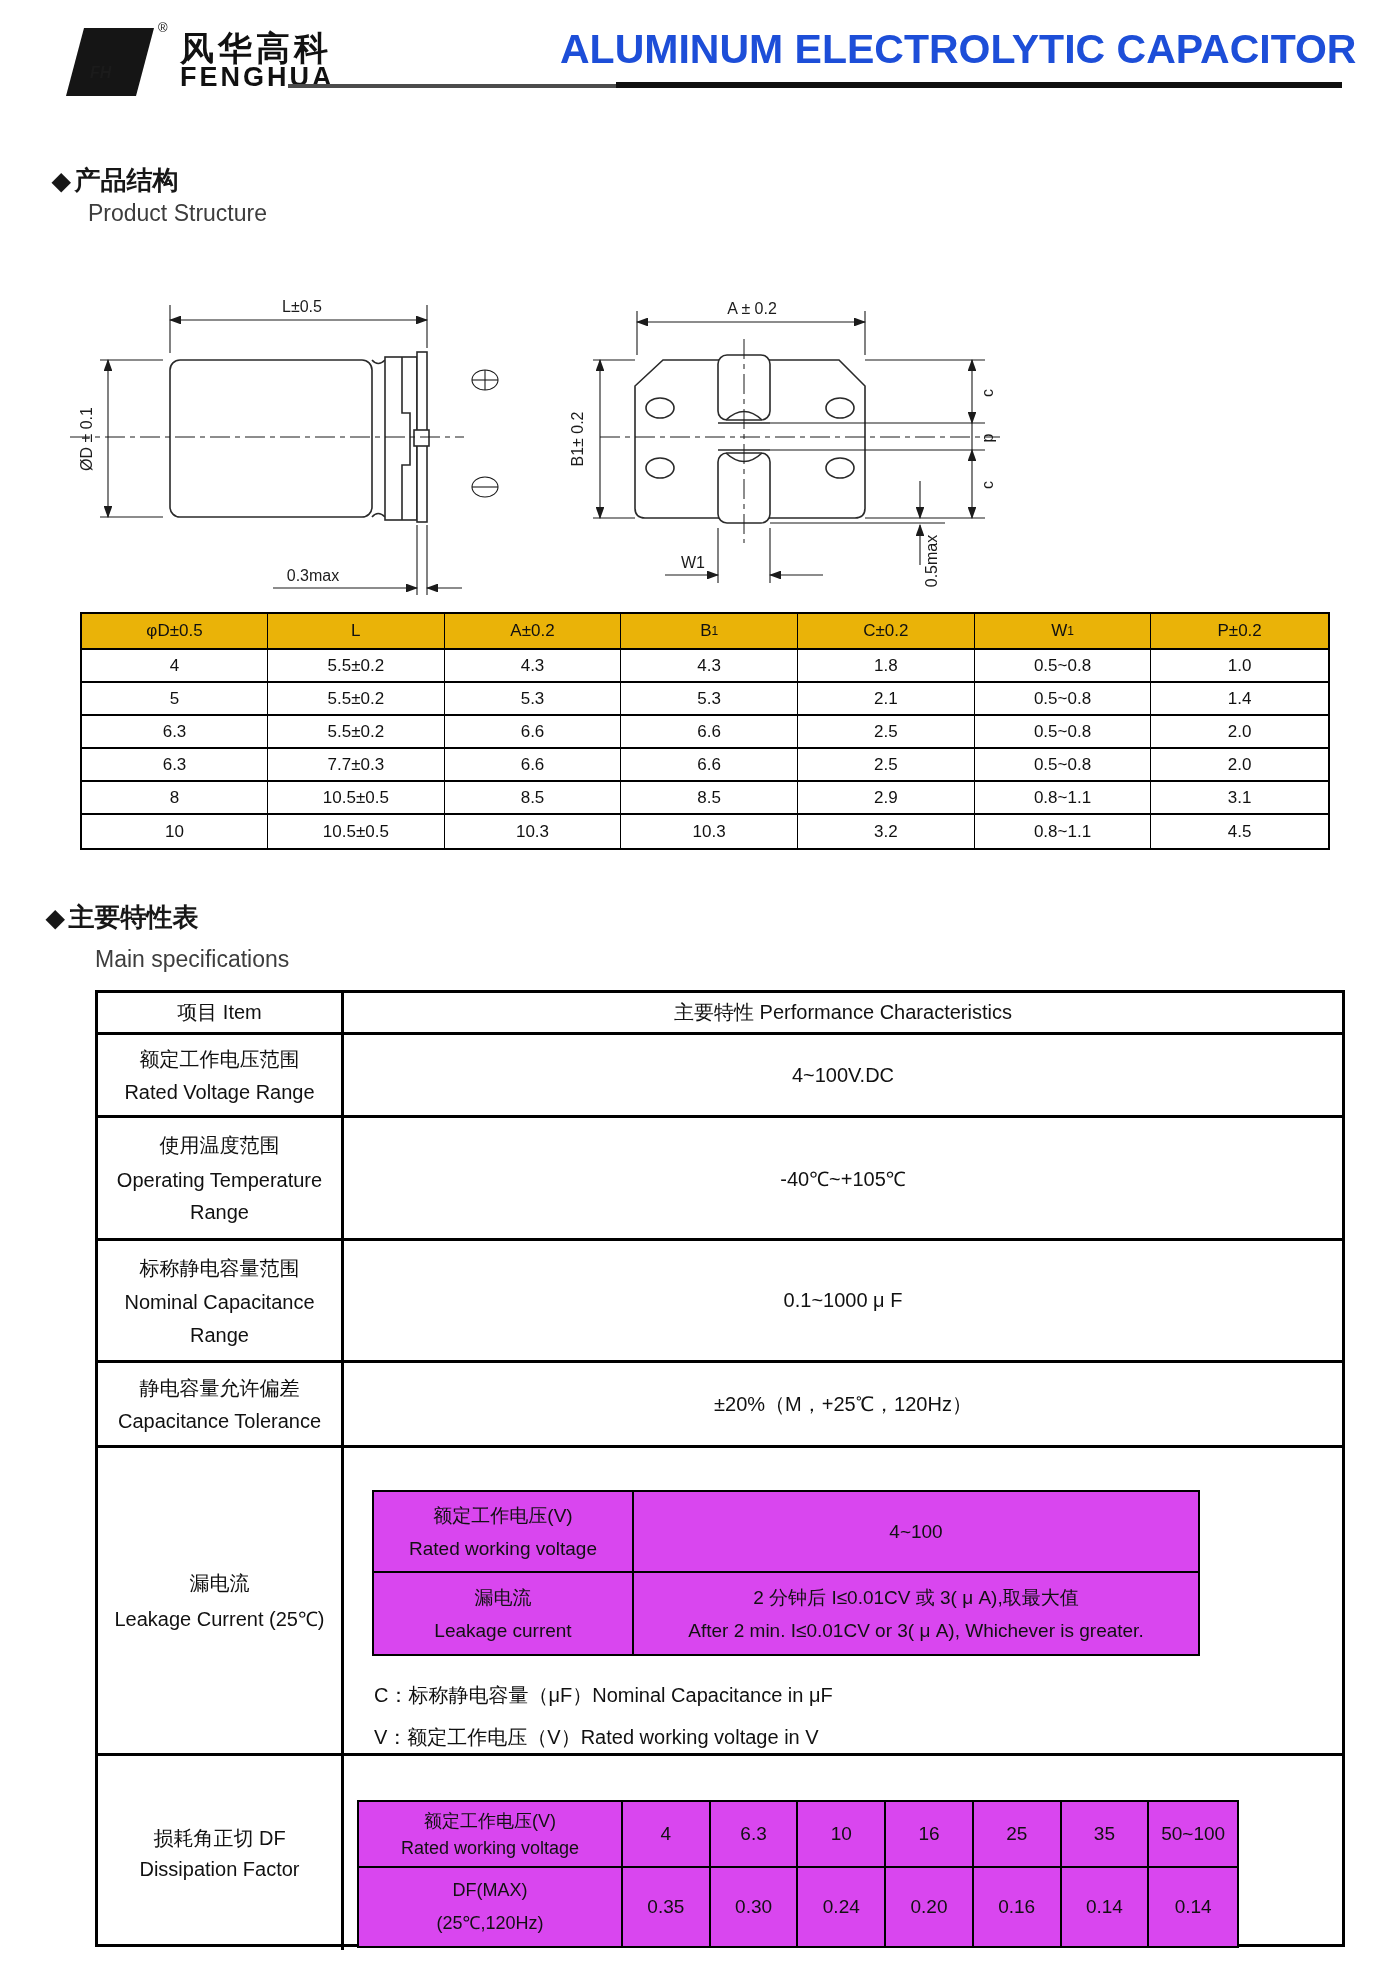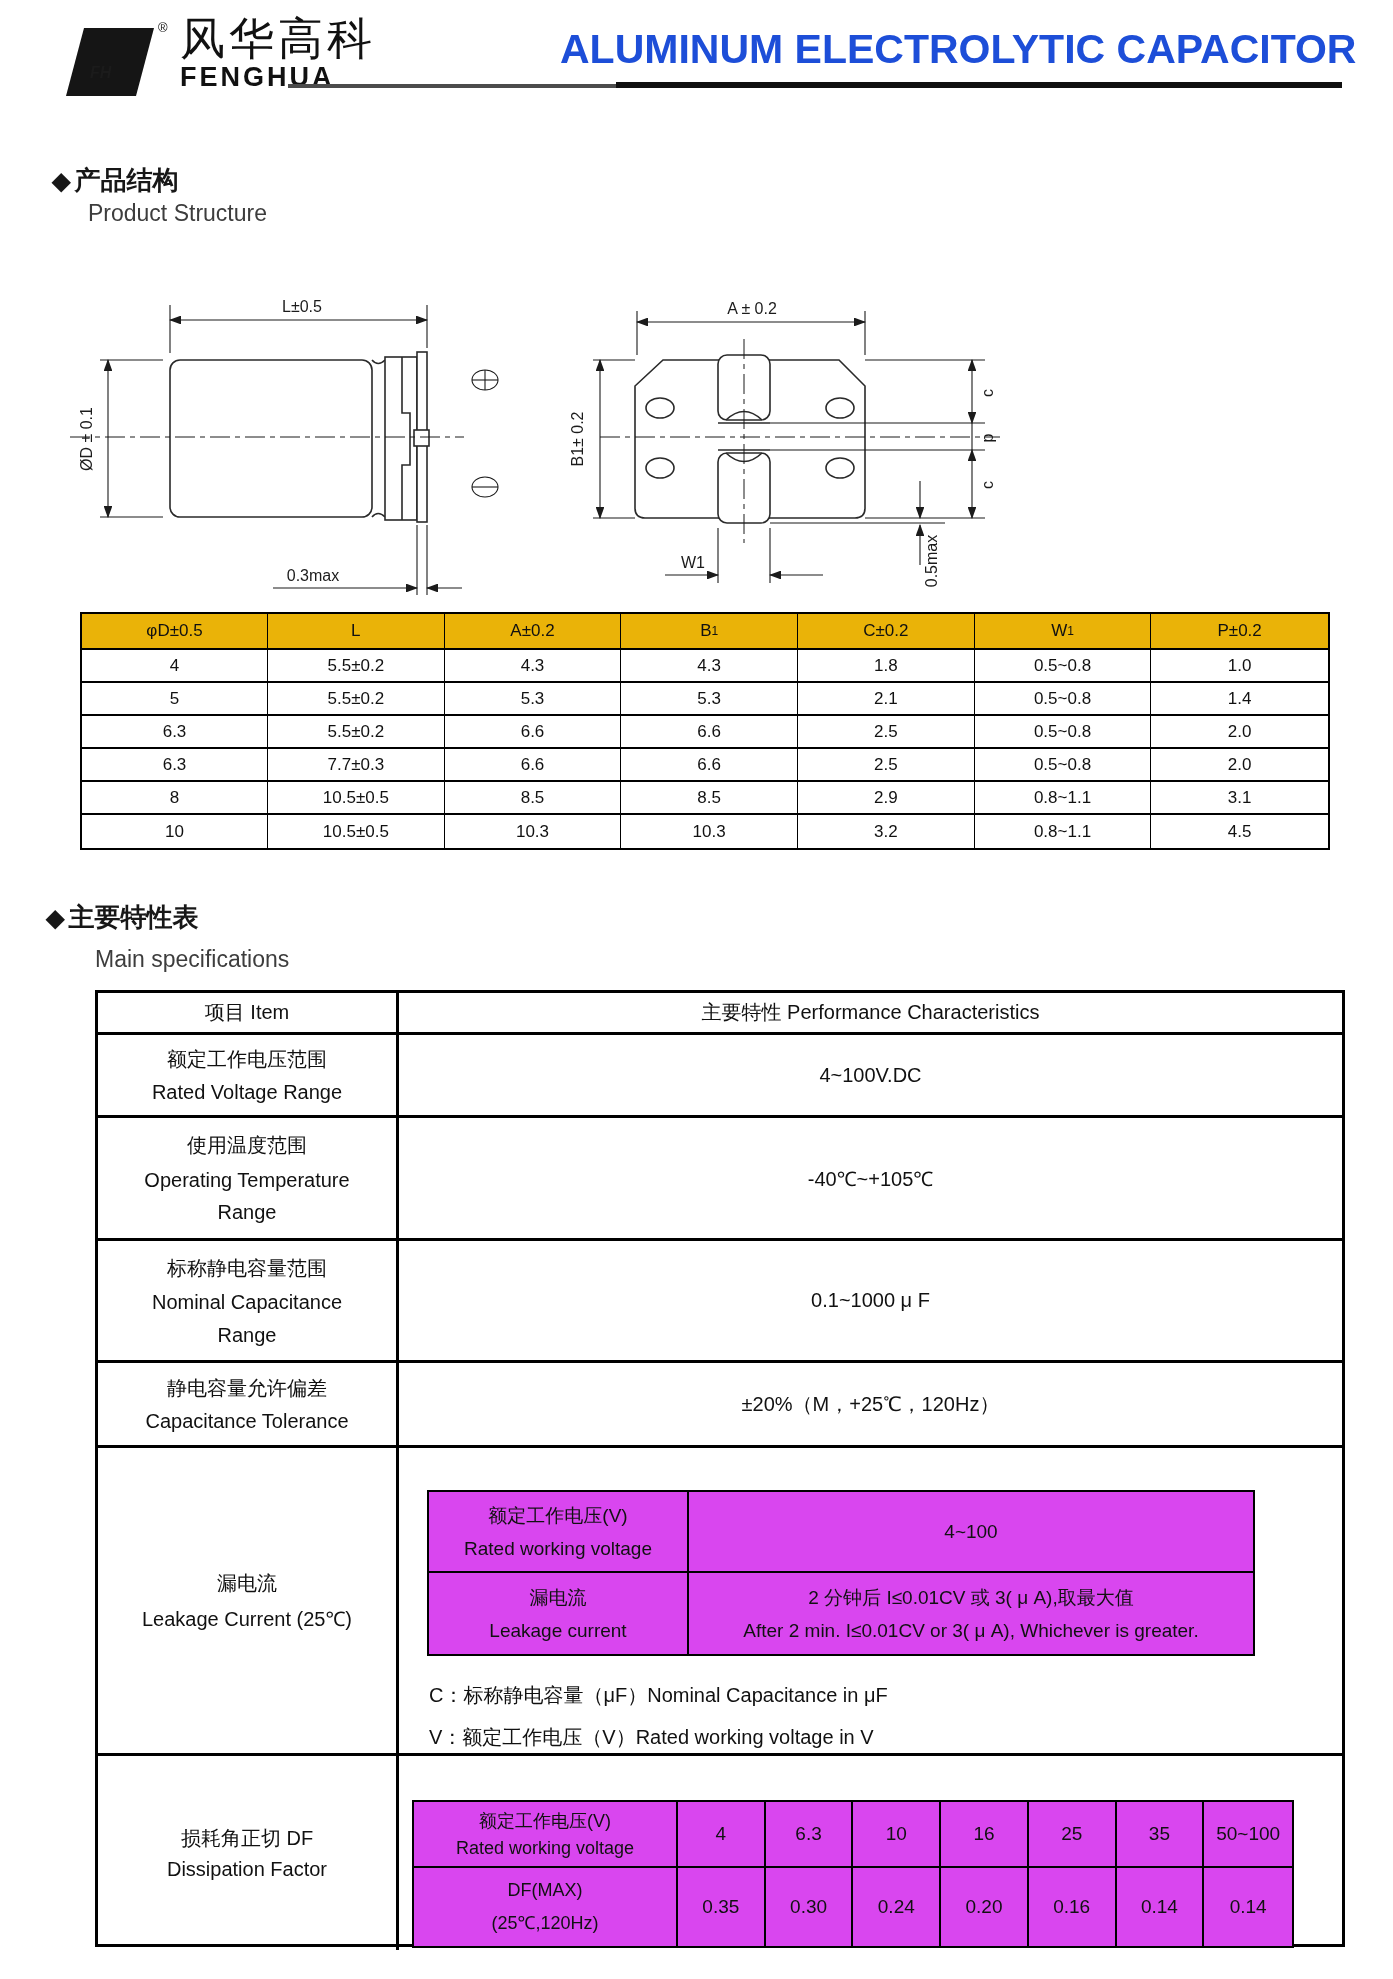--- a/index.html
+++ b/index.html
@@ -7,21 +7,21 @@
   .page {
     position:relative; width:1393px; height:1979px; background:#fff;
     font-family:"Liberation Sans", sans-serif; color:#111; overflow:hidden;
     margin:0 auto;
   }
   .abs { position:absolute; }
 
   
   .logo-mark { left:62px; top:26px; width:100px; height:72px; }
   .reg { left:158px; top:20px; font-size:13px; color:#111; }
-  .logo-cn { left:180px; top:9px; font-size:45px; font-weight:normal; letter-spacing:4px; }
+  .logo-cn { left:180px; top:26px; font-size:34px; font-weight:bold; letter-spacing:4px; }
   .logo-en { left:180px; top:62px; font-size:27px; font-weight:bold; letter-spacing:3px; }
   .doc-title { left:560px; top:26px; width:790px; font-size:41px; font-weight:bold;
     text-align:center; letter-spacing:0px; white-space:nowrap; color:#1d4ed8; }
   .rule-thin  { left:288px; top:84px; width:330px; height:4px; background:#4c4c4c; }
   .rule-thick { left:616px; top:82px; width:726px; height:6px; background:#101010; }
 
   
   .sec-head { font-size:26px; font-weight:600; color:#171717; display:flex; align-items:center; gap:4px; }
   .sec-sub  { font-size:23px; color:#3d3d3d; }
   .diamond { font-size:24px; }
@@ -37,21 +37,21 @@
   .dim-head .dim-cell { background:#eab308; height:36px; }
   .dim-cell:last-child { border-right:none; }
   .dim-row:last-child .dim-cell { border-bottom:none; }
   sub { font-size:12px; }
 
   
   .spec-table { left:95px; top:990px; width:1250px; height:957px; border:3px solid #000; }
   .spec-row { display:flex; border-bottom:3px solid #000; }
   .spec-row:last-child { border-bottom:none; }
   .spec-col1 {
-    width:301px; border-right:3px solid #000; display:flex; flex-direction:column;
+    width:246px; border-right:3px solid #000; display:flex; flex-direction:column;
     align-items:center; justify-content:space-evenly; text-align:center;
     font-size:20px; padding:4px 6px;
   }
   .spec-col2 { flex:1; position:relative; display:flex; align-items:center; justify-content:center;
     font-size:20px; text-align:center; }
   .h-head { height:42px; } .h-r1 { height:83px; } .h-r2 { height:123px; }
   .h-r3 { height:122px; } .h-r4 { height:85px; } .h-leak { height:308px; } .h-df { height:194px; }
   .spec-head .spec-col1, .spec-head .spec-col2 { font-size:20px; }
 
   

